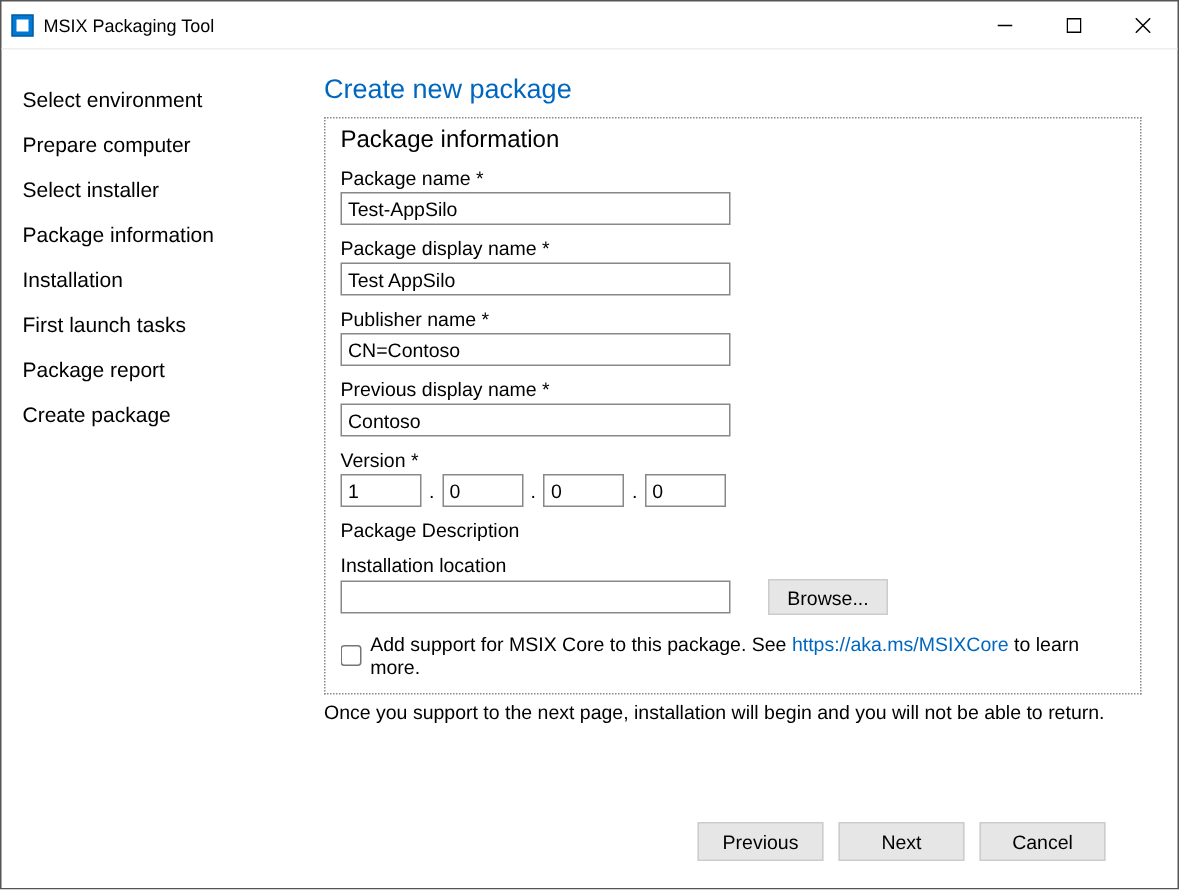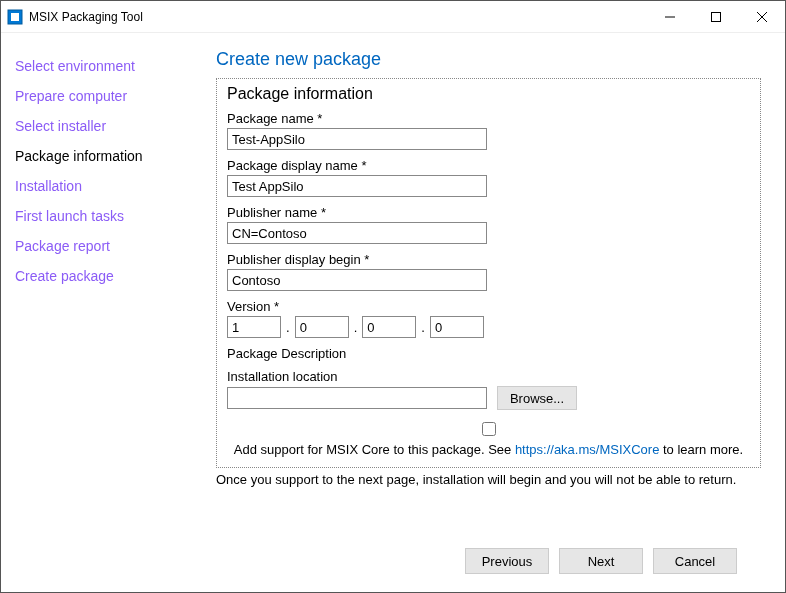--- a/index.html
+++ b/index.html
@@ -6,34 +6,34 @@
     body { font-family: "Segoe UI", Tahoma, sans-serif; font-size: 13px; color: #000; background: #fff; }
     .window { width: 786px; height: 593px; border: 1px solid #555; display: flex; flex-direction: column; background: #fff; position: relative; }
     .titlebar { height: 32px; display: flex; align-items: center; padding: 0 0 0 6px; border-bottom: 1px solid #eee; }
     .titlebar .icon { width: 16px; height: 16px; margin-right: 6px; }
     .titlebar .title { font-size: 12px; flex: 1; }
     .winbtns { display: flex; height: 100%; }
     .winbtn { width: 46px; height: 100%; display: flex; align-items: center; justify-content: center; }
     .winbtn svg { width: 10px; height: 10px; }
     .body { display: flex; flex: 1; overflow: hidden; }
     .sidebar { width: 195px; padding: 18px 14px; }
-    .sidebar .step { font-size: 14px; color: #8b5cf6; padding: 7px 0; cursor: default; }
+    .sidebar .step { font-size: 14px; color: #000000; padding: 7px 0; cursor: default; }
     .sidebar .step.active { color: #000; }
     .main { flex: 1; padding: 16px 24px 0 20px; display: flex; flex-direction: column; overflow: hidden; }
     .page-title { font-size: 18px; font-weight: 400; color: #0067c0; margin-bottom: 8px; }
     .panel { border: 1px dotted #888; padding: 6px 10px 10px 10px; flex: 0 0 auto; }
     .section-title { font-size: 16px; margin-bottom: 6px; }
     .field-label { font-size: 13px; margin-top: 8px; margin-bottom: 2px; }
     .text-input { width: 260px; height: 22px; border: 1px solid #888; padding: 1px 4px; font-family: inherit; font-size: 13px; }
     .version-row { display: flex; align-items: center; gap: 4px; }
     .version-input { width: 54px; height: 22px; border: 1px solid #888; padding: 1px 4px; font-family: inherit; font-size: 13px; }
     .dot { padding: 0 1px; }
-    .loc-row { display: flex; gap: 10px; align-items: center; }
+    .loc-row { display: flex; gap: 25px; align-items: center; }
     .browse-btn { width: 80px; height: 24px; background: #e6e6e6; border: 1px solid #ccc; font-family: inherit; font-size: 13px; cursor: pointer; }
-    .check-row { display: flex; align-items: center; margin-top: 12px; gap: 6px; font-size: 13px; flex-direction: column; }
+    .check-row { display: flex; align-items: center; margin-top: 12px; gap: 6px; font-size: 13px; }
     .check-row input[type=checkbox] { width: 14px; height: 14px; }
     .check-row a { color: #0067c0; text-decoration: none; }
     .note { font-size: 13px; margin-top: 4px; }
     .footer { margin-top: auto; padding: 14px 24px 18px 0; display: flex; justify-content: flex-end; gap: 10px; }
     .footer-btn { width: 84px; height: 26px; background: #e6e6e6; border: 1px solid #ccc; font-family: inherit; font-size: 13px; cursor: pointer; text-align: center; }
   </style>
 </head>
 <body>
 
 <div class="window">
@@ -85,21 +85,21 @@
 
         <div class="field-label">Package name *</div>
         <input class="text-input" type="text" value="Test-AppSilo" style="">
 
         <div class="field-label">Package display name *</div>
         <input class="text-input" type="text" value="Test AppSilo" style="">
 
         <div class="field-label">Publisher name *</div>
         <input class="text-input" type="text" value="CN=Contoso" style="">
 
-        <div class="field-label">Publisher display begin *</div>
+        <div class="field-label">Previous display name *</div>
         <input class="text-input" type="text" value="Contoso" style="">
 
         <div class="field-label">Version *</div>
         <div class="version-row">
           <input class="version-input" type="text" value="1" style="">
           <span class="dot">.</span>
           <input class="version-input" type="text" value="0" style="">
           <span class="dot">.</span>
           <input class="version-input" type="text" value="0" style="">
           <span class="dot">.</span>

